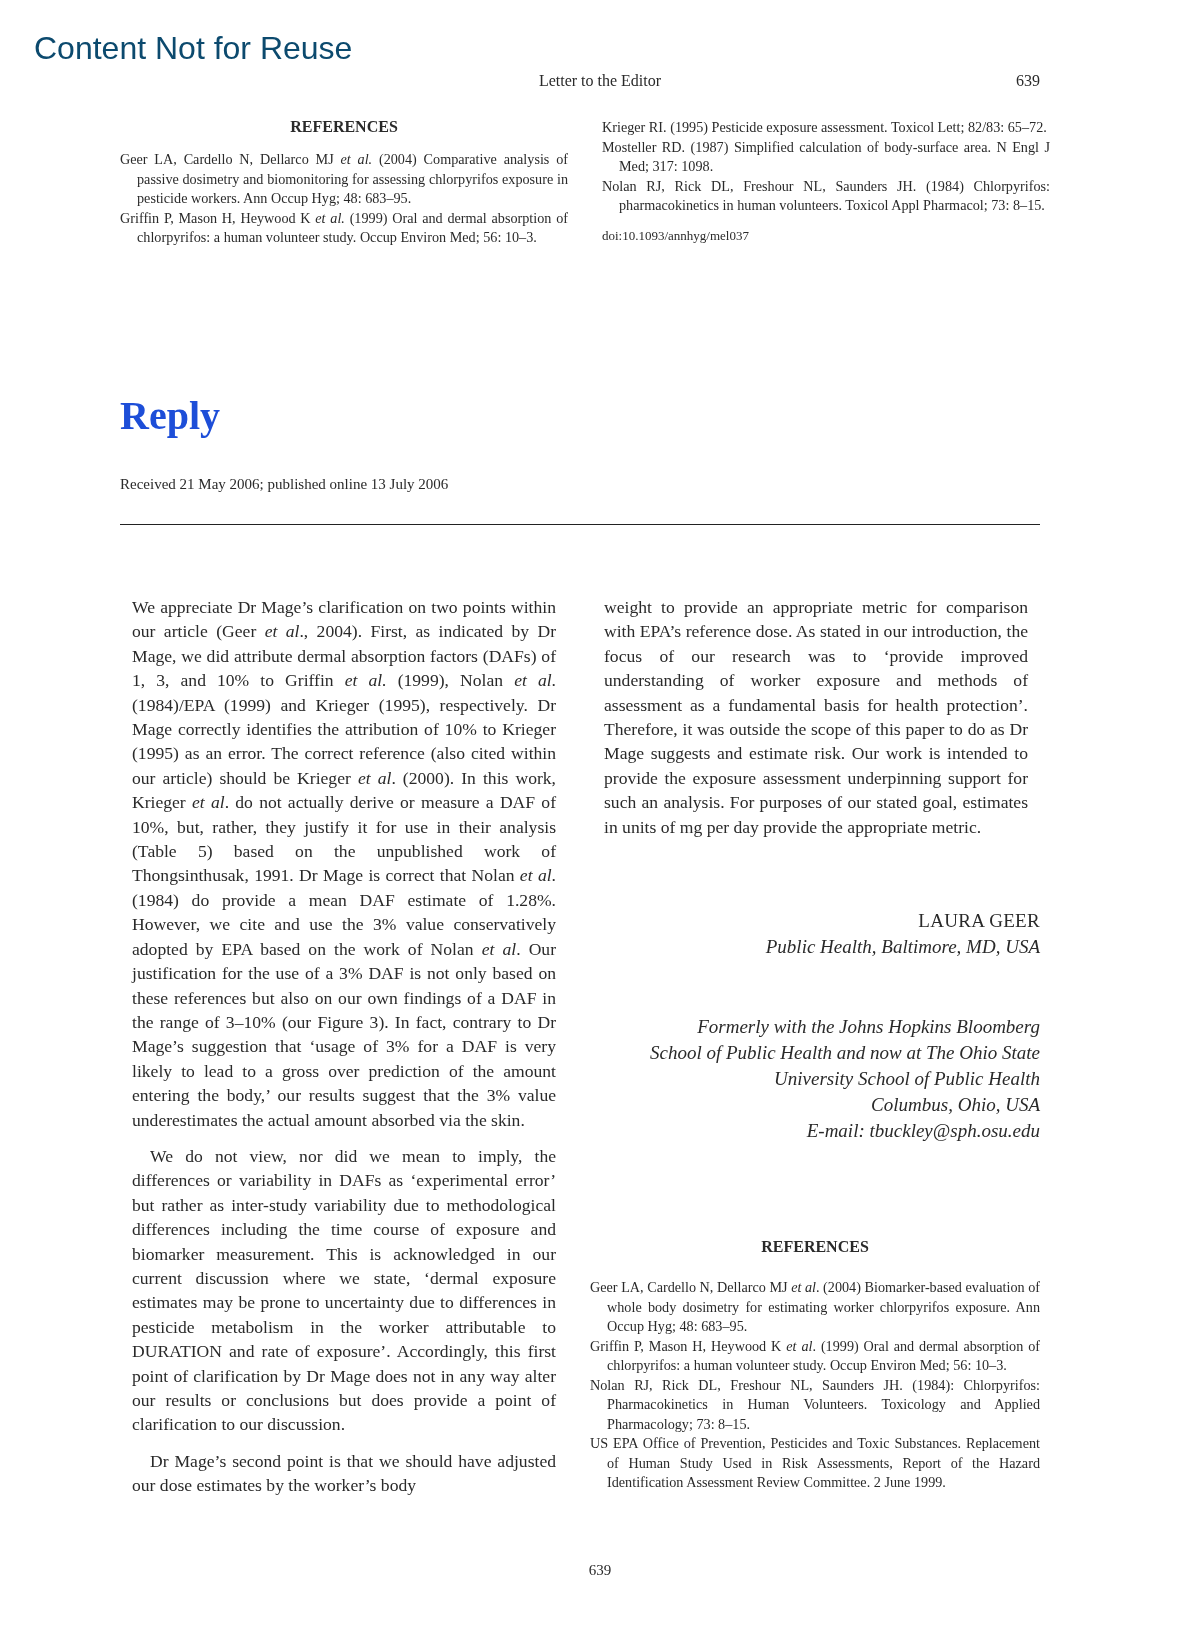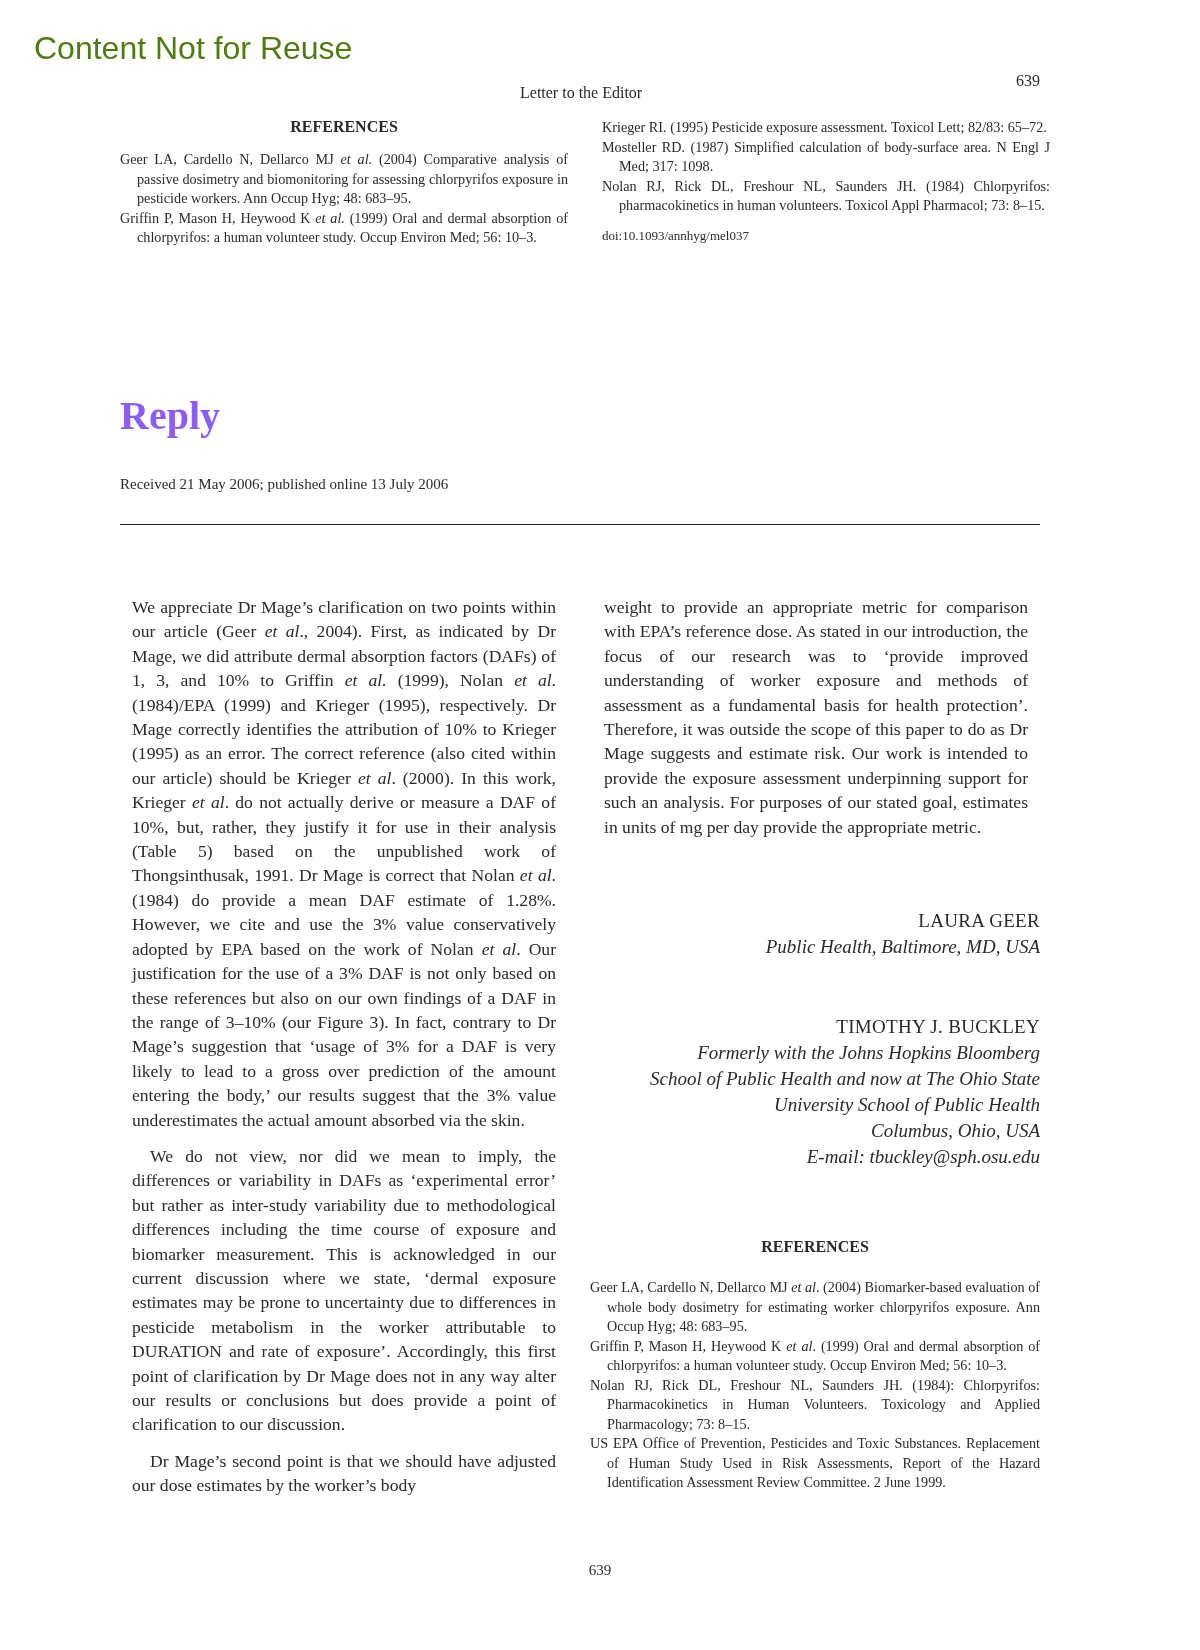--- a/index.html
+++ b/index.html
@@ -1,28 +1,28 @@
 <!DOCTYPE html>
 <html><head>
 <meta charset="utf-8">
 <style>
   html, body { margin: 0; padding: 0; background: #ffffff; }
   body { width: 1200px; height: 1650px; position: relative; overflow: hidden;
          font-family: "Liberation Serif", "DejaVu Serif", serif; color: #2a2a2a; }
   .watermark { position: absolute; left: 34px; top: 30px; font-family: "Liberation Sans", sans-serif;
-               font-size: 32px; color: #4d7c0f; }
+               font-size: 32px; color: #0c4a6e; }
   .running-head { position: absolute; top: 72px; left: 0; width: 1200px; font-size: 16px; }
-  .running-head .center { position: absolute; left: 520px; width: 160px; text-align: left; margin-top: 12px; }
+  .running-head .center { position: absolute; left: 520px; width: 160px; text-align: center; }
   .running-head .pg { position: absolute; right: 160px; }
   .refs-top { position: absolute; top: 118px; left: 120px; width: 920px; }
   .col { position: absolute; width: 448px; }
   .ref-heading { text-align: center; font-weight: bold; font-size: 16px; margin: 0 0 14px 0; }
   .ref { font-size: 14.2px; line-height: 19.5px; padding-left: 17px; text-indent: -17px; text-align: justify; margin: 0; }
   .doi { font-size: 13px; margin-top: 12px; }
-  .title { position: absolute; left: 120px; top: 392px; font-size: 40px; font-weight: bold; color: #8b5cf6; margin: 0; }
+  .title { position: absolute; left: 120px; top: 392px; font-size: 40px; font-weight: bold; color: #1d4ed8; margin: 0; }
   .received { position: absolute; left: 120px; top: 476px; font-size: 15px; }
   .rule { position: absolute; left: 120px; top: 524px; width: 920px; height: 0; border-top: 1.5px solid #222; }
   .body-col { position: absolute; top: 583px; width: 448px; font-size: 17.6px; line-height: 24.4px; text-align: justify; }
   .body-col p { margin: 12px; }
   .body-col p.indent { text-indent: 18px; }
   .sig { position: absolute; left: 590px; width: 450px; text-align: right; font-size: 19px; line-height: 26px; }
   .sig .name { font-size: 19px; letter-spacing: 0.3px; }
   .sig .aff { font-style: italic; }
   .refs-bottom { position: absolute; left: 590px; top: 1238px; width: 450px; }
   .page-foot { position: absolute; top: 1562px; left: 0; width: 1200px; text-align: center; font-size: 15px; }
@@ -64,21 +64,20 @@
 <div class="body-col" id="right-col" style="left:592px;">
     <p><span>weight to provide an appropriate metric for comparison with EPA’s reference dose. As stated in our introduction, the focus of our research was to ‘provide improved understanding of worker exposure and methods of assessment as a fundamental basis for health protection’. Therefore, it was outside the scope of this paper to do as Dr Mage suggests and estimate risk. Our work is intended to provide the exposure assessment underpinning support for such an analysis. For purposes of our stated goal, estimates in units of mg per day provide the appropriate metric.</span></p>
   </div>
 
 <div class="sig" style="top:908px;">
   <div class="name">LAURA GEER</div>
   <div class="aff">Public Health, Baltimore, MD, USA</div>
 </div>
 
 <div class="sig" style="top:1014px;">
-  <div class="name">TIMOTHY J. BUCKLEY</div>
   <div class="aff">Formerly with the Johns Hopkins Bloomberg</div>
   <div class="aff">School of Public Health and now at The Ohio State</div>
   <div class="aff">University School of Public Health</div>
   <div class="aff">Columbus, Ohio, USA</div>
   <div class="aff">E-mail: tbuckley@sph.osu.edu</div>
 </div>
 
 <div class="refs-bottom">
   <p class="ref-heading" style="margin-bottom:22px;">REFERENCES</p>
   <p class="ref"><span>Geer LA, Cardello N, Dellarco MJ </span><i>et al</i><span>. (2004) Biomarker-based evaluation of whole body dosimetry for estimating worker chlorpyrifos exposure. Ann Occup Hyg; 48: 683–95.</span></p>

